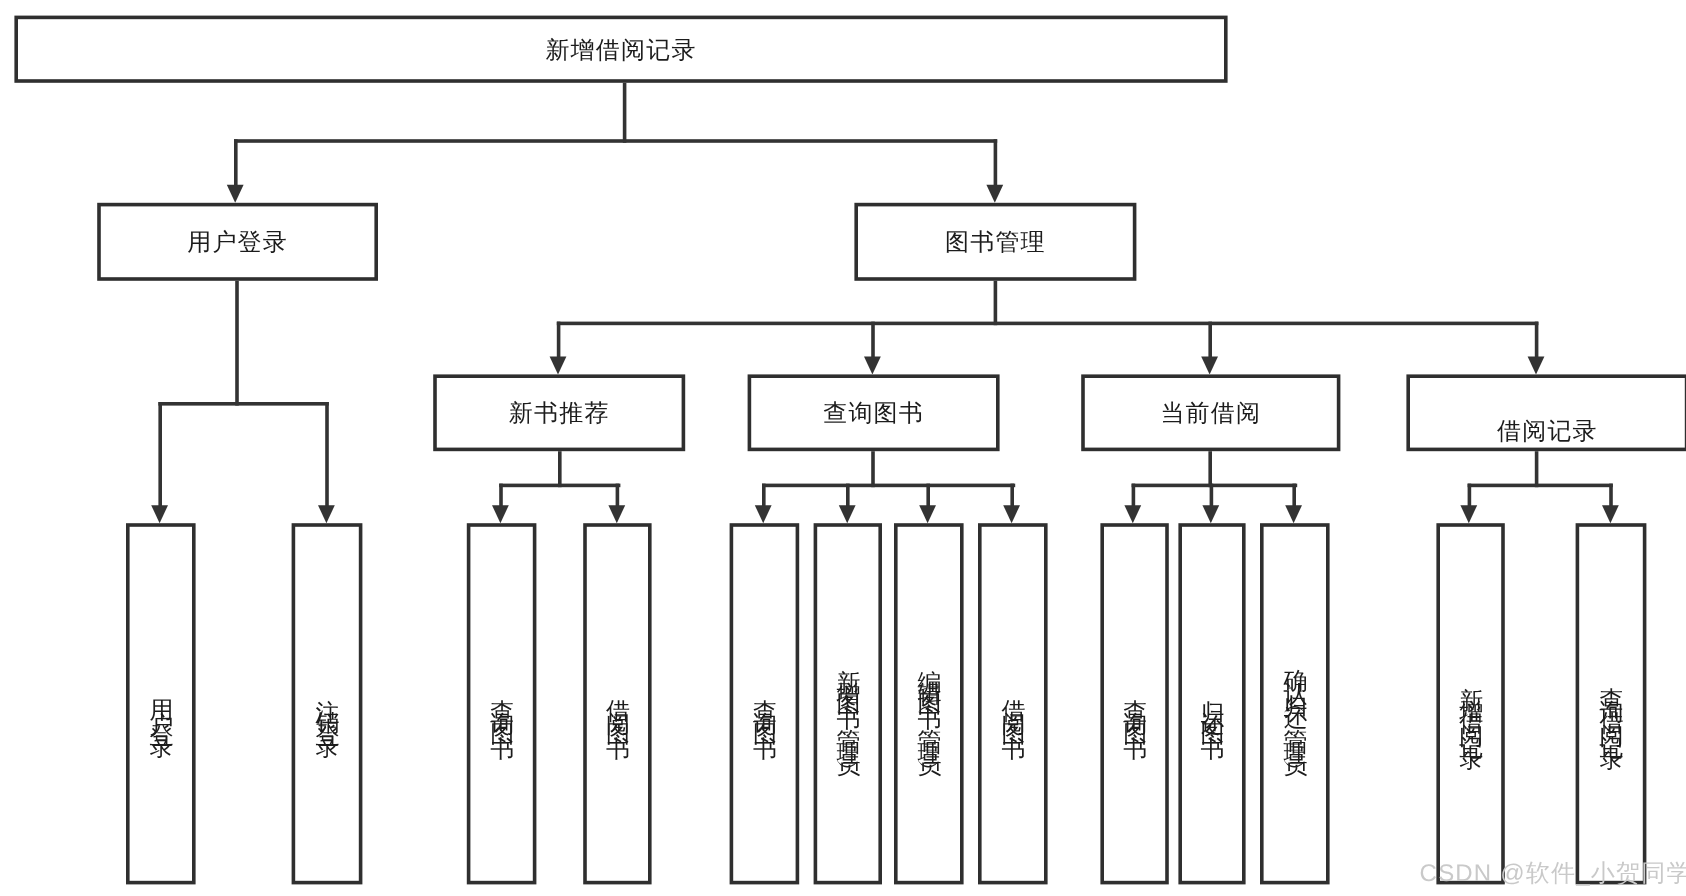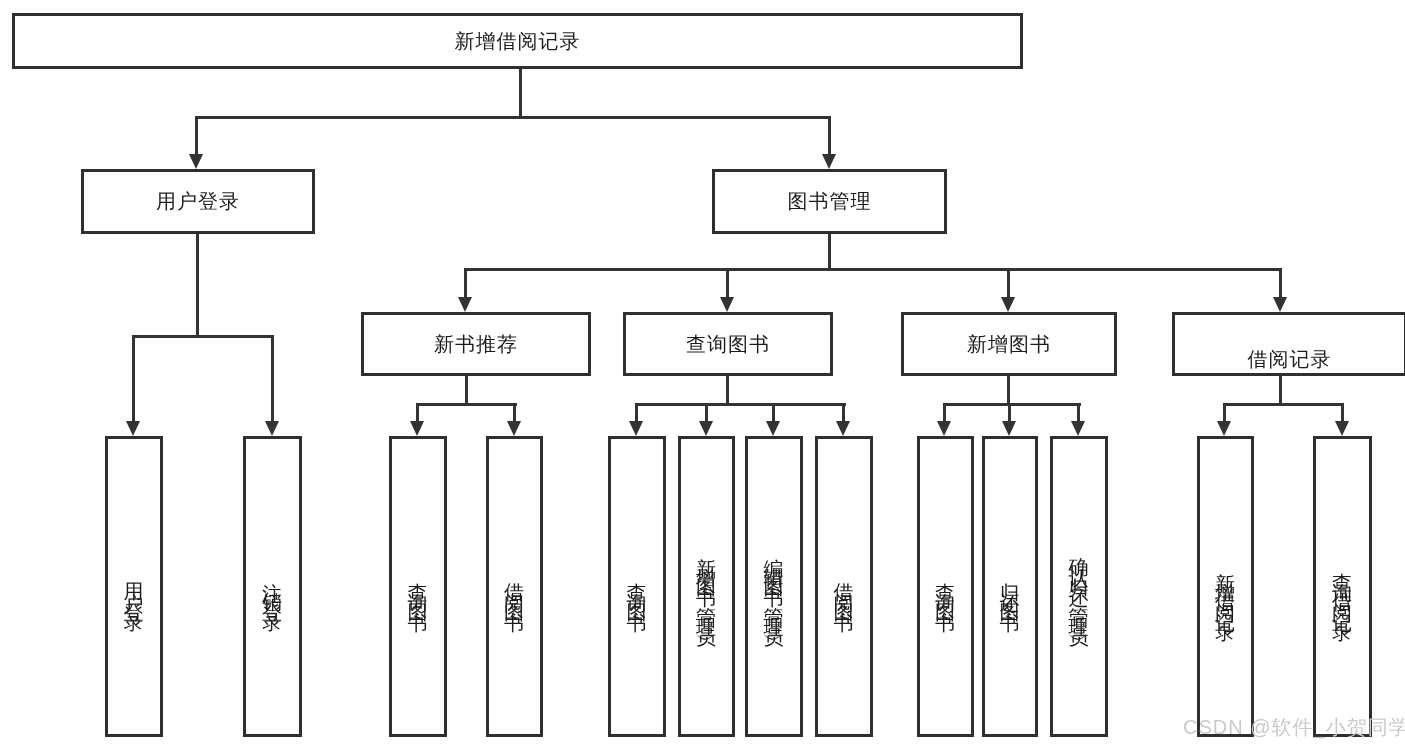--- a/index.html
+++ b/index.html
@@ -66,28 +66,28 @@
   <div class="hline" style="left:464px;top:268px;width:818px;"></div>
   <div class="vline" style="left:464px;top:268px;height:31px;"></div>
   <div class="arrow" style="left:458px;top:297px;"></div>
   <div class="vline" style="left:726px;top:268px;height:31px;"></div>
   <div class="arrow" style="left:720px;top:297px;"></div>
   <div class="vline" style="left:1007px;top:268px;height:31px;"></div>
   <div class="arrow" style="left:1001px;top:297px;"></div>
   <div class="vline" style="left:1279px;top:268px;height:31px;"></div>
   <div class="arrow" style="left:1273px;top:297px;"></div>
 
-  <div class="hbox" style="left:361px;top:312px;width:230px;height:64px;text-align:center;">
+  <div class="hbox" style="left:361px;top:312px;width:210px;height:64px;text-align:center;">
     <span>新书推荐</span>
   </div>
   <div class="hbox" style="left:623px;top:312px;width:210px;height:64px;">
     <span>查询图书</span>
   </div>
   <div class="hbox" style="left:901px;top:312px;width:216px;height:64px;">
-    <span>新增图书</span>
+    <span>当前借阅</span>
   </div>
   <div class="hbox" style="left:1172px;top:312px;width:235px;height:64px;align-items:flex-end;">
     <span>借阅记录</span>
   </div>
 
   <div class="vline" style="left:465px;top:376px;height:30px;"></div>
   <div class="hline" style="left:416px;top:403px;width:101px;"></div>
   <div class="vline" style="left:416px;top:403px;height:20px;"></div>
   <div class="arrow" style="left:410px;top:421px;"></div>
   <div class="vline" style="left:513px;top:403px;height:20px;"></div>

